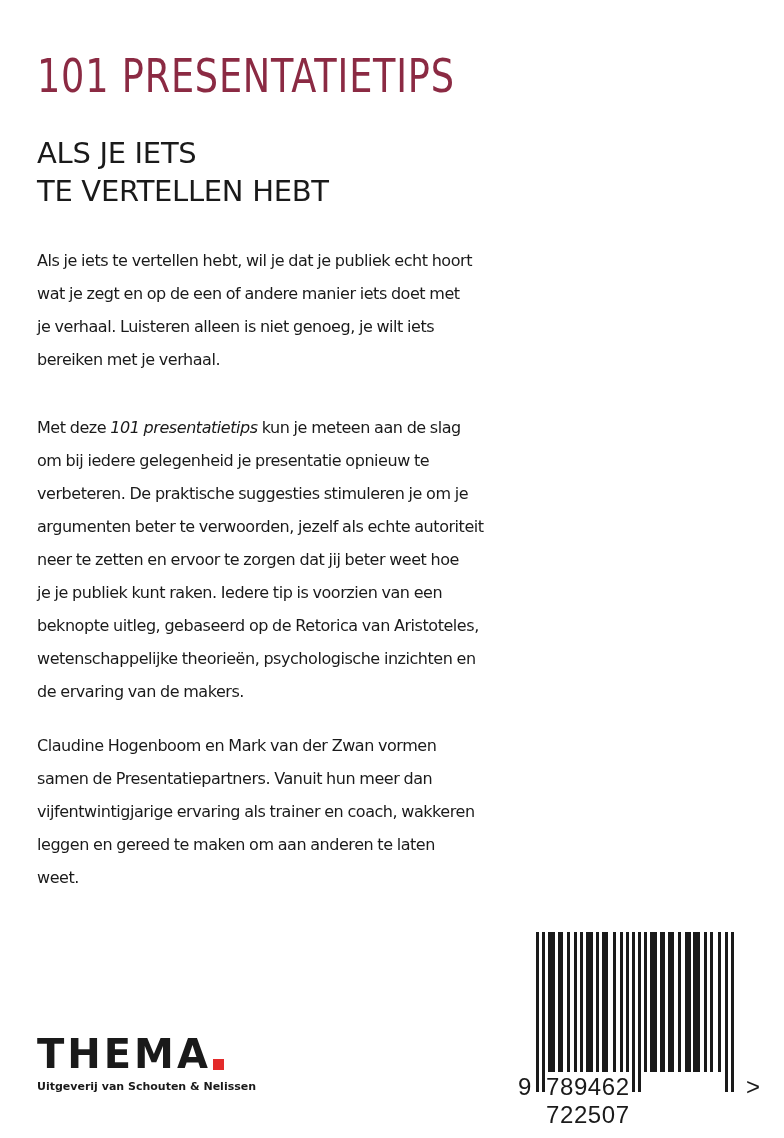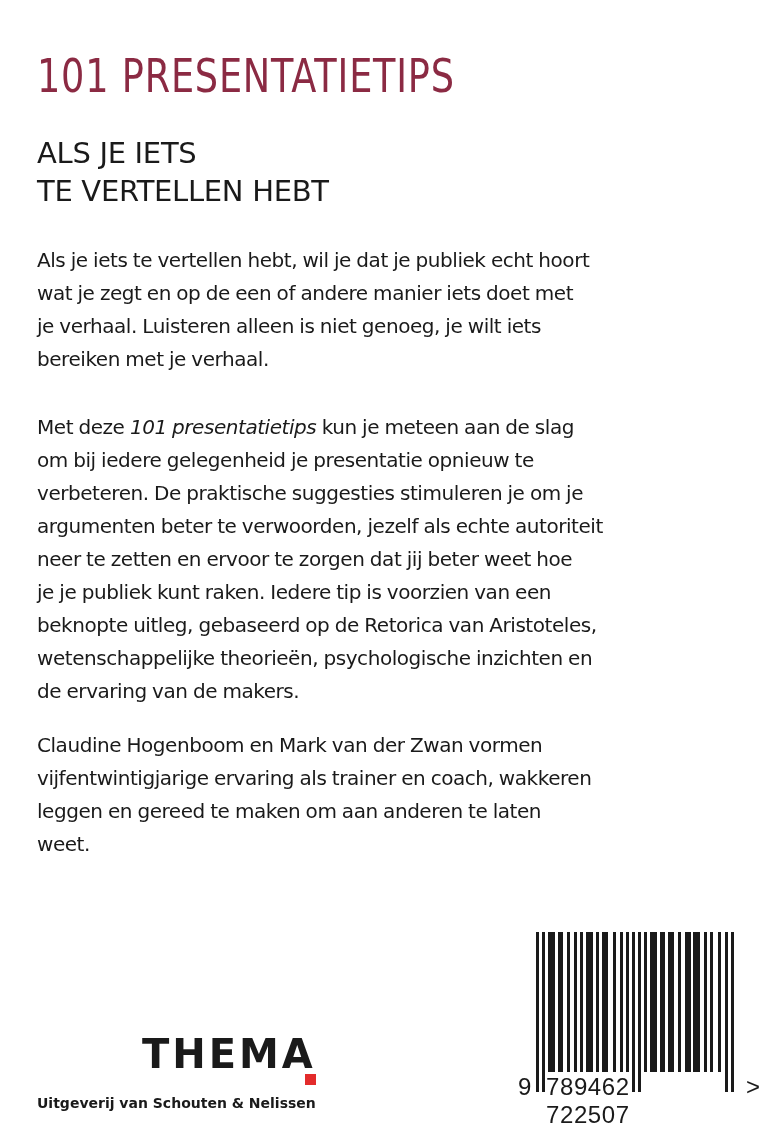--- a/index.html
+++ b/index.html
@@ -14,36 +14,36 @@
   .subtitle {
     position: absolute; left: 37px; top: 134px;
     font-family: "DejaVu Sans", sans-serif; font-weight: normal;
     font-size: 29px; line-height: 38px; color: #1a1a1a; margin: 0;
     letter-spacing: -0.3px;
   }
   .subtitle span { display: block; }
   .body {
     position: absolute; left: 37px; width: 740px;
     font-family: "DejaVu Sans", sans-serif;
-    font-size: 20px; line-height: 33px; color: #1a1a1a; margin: 0;
+    font-size: 16px; line-height: 33px; color: #1a1a1a; margin: 0;
     letter-spacing: -0.45px; word-spacing: -0.5px;
   }
   .body span.line { display: block; white-space: nowrap; }
   .p1 { top: 244px; }
   .p2 { top: 395px; margin-top: 16px; }
   .p3 { top: 729px; }
   em { font-style: italic; }
   .logo { position: absolute; left: 37px; top: 1034px; }
   .logo-word {
     font-family: "DejaVu Sans", sans-serif; font-weight: bold;
     font-size: 40px; line-height: 40px; letter-spacing: 3px; color: #1a1a1a;
-    display: flex; align-items: flex-end; flex-direction: column;
+    display: flex; align-items: flex-end;
   }
   .logo-dot { width: 11px; height: 11px; background: #e32b2b; display: inline-block; margin-left: 2px; margin-bottom: 4px; }
-  .logo-sub { font-family: "DejaVu Sans", sans-serif; font-weight: bold; font-size: 14px; color: #1a1a1a; margin-top: 6px; letter-spacing: 0px; }
+  .logo-sub { font-family: "DejaVu Sans", sans-serif; font-weight: bold; font-size: 11px; color: #1a1a1a; margin-top: 6px; letter-spacing: 0px; }
   .barcode { position: absolute; left: 536px; top: 932px; width: 200px; height: 160px; }
   .barcode-digits {
     position: absolute; left: 518px; top: 1073px;
     font-family: "Liberation Sans", sans-serif; font-size: 24px; line-height: 28px; color: #1a1a1a;
     display: flex; gap: 0;
   }
   .d-first { position: absolute; left: 0; }
   .d-mid { position: absolute; left: 28px; letter-spacing: 0.6px; }
   .d-arrow { position: absolute; left: 228px; }
 </style>
@@ -71,20 +71,21 @@
   <span class="line">argumenten beter te verwoorden, jezelf als echte autoriteit</span>
   <span class="line">neer te zetten en ervoor te zorgen dat jij beter weet hoe</span>
   <span class="line">je je publiek kunt raken. Iedere tip is voorzien van een</span>
   <span class="line">beknopte uitleg, gebaseerd op de Retorica van Aristoteles,</span>
   <span class="line">wetenschappelijke theorieën, psychologische inzichten en</span>
   <span class="line">de ervaring van de makers.</span>
 </div>
 
 <div class="body p3">
   <span class="line">Claudine Hogenboom en Mark van der Zwan vormen</span>
+  <span class="line">samen de Presentatiepartners. Vanuit hun meer dan</span>
   <span class="line">vijfentwintigjarige ervaring als trainer en coach, wakkeren</span>
   <span class="line">leggen en gereed te maken om aan anderen te laten</span>
   <span class="line">weet.</span>
 </div>
 
 <div class="logo">
   <div class="logo-word">
     <span>THEMA</span>
       <span class="logo-dot"></span>
   </div>

